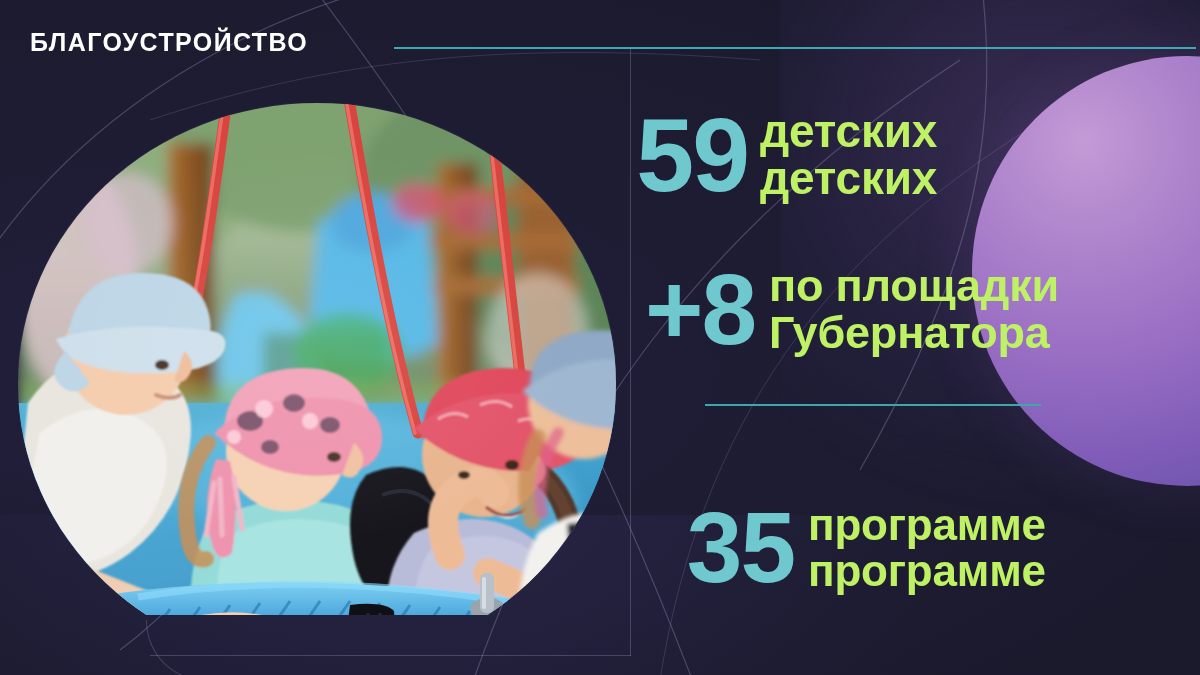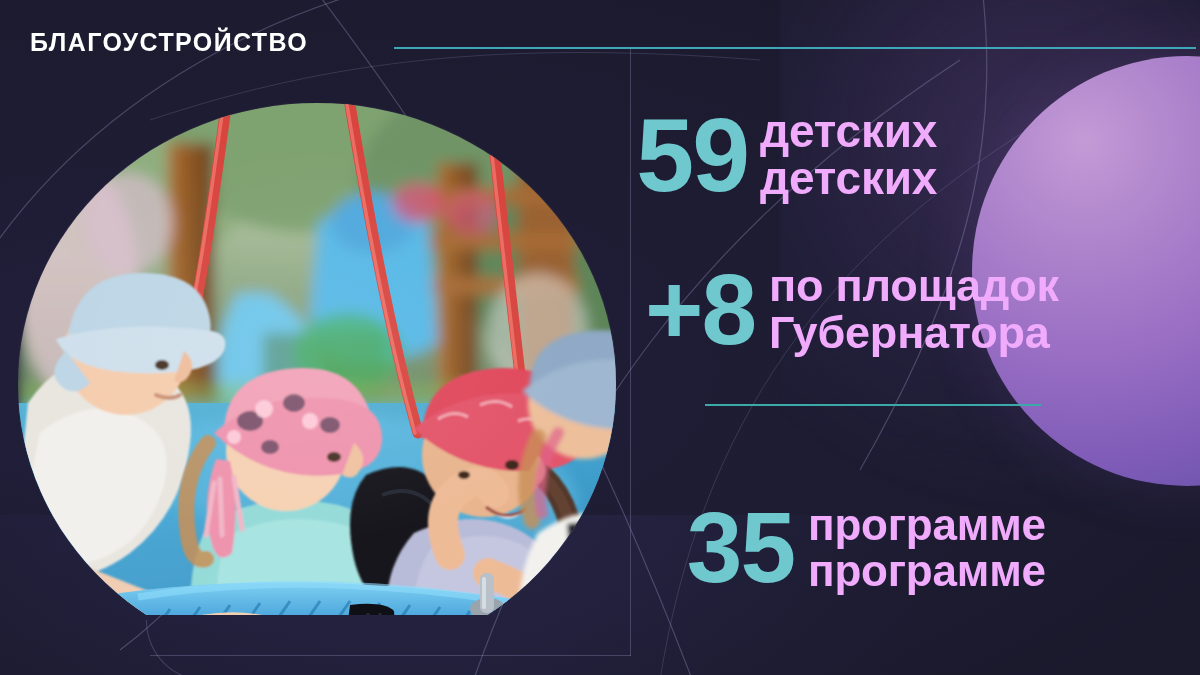--- a/index.html
+++ b/index.html
@@ -113,21 +113,21 @@
   .stat{position:absolute;display:flex;align-items:center;}
   .stat .num{
     color:#6fc8ce;
     font-weight:700;
     line-height:.95;
     letter-spacing:-2px;
     flex:0 0 auto;
     text-align:right;
   }
   .stat .lbl{
-    color:#f0abfc;
+    color:#bef264;
     font-weight:700;
     line-height:1.04;
     letter-spacing:-0.2px;
     flex:0 0 auto;
   }
 
   #stat-0{left:8px;top:94px;}
   #stat-0 .num{font-size:104px;width:140px;}
   #stat-0 .lbl{font-size:46px;margin-left:12px;}
 
@@ -386,21 +386,21 @@
       <div class="num">59</div>
       <div class="lbl">
         <div>детских</div>
         <div>детских</div>
       </div>
     </div>
 
     <div class="stat" id="stat-1">
       <div class="num">+8</div>
       <div class="lbl">
-        <div>по площадок</div>
+        <div>по площадки</div>
         <div>Губернатора</div>
       </div>
     </div>
 
     <div class="stat" id="stat-2">
       <div class="num">35</div>
       <div class="lbl">
         <div>программе</div>
         <div>программе</div>
       </div>

